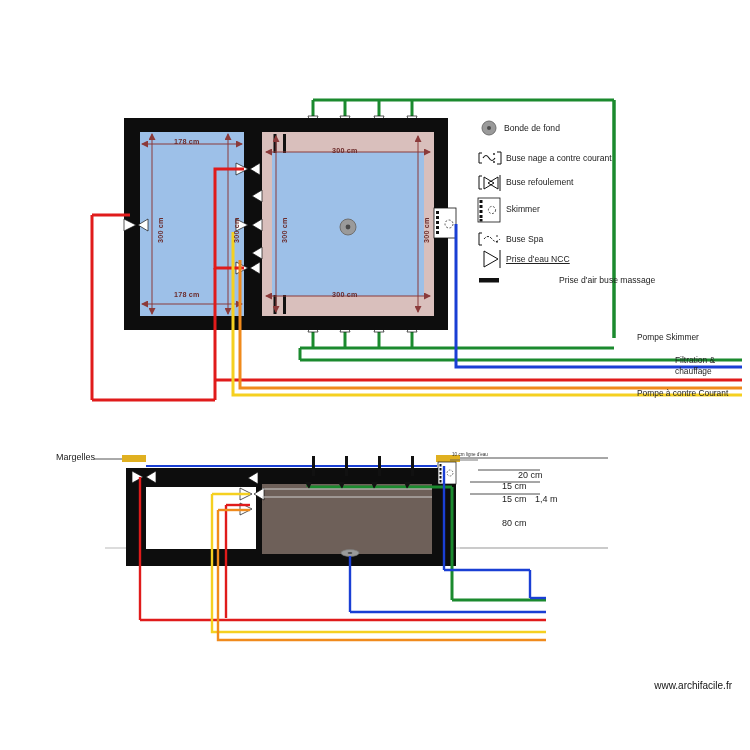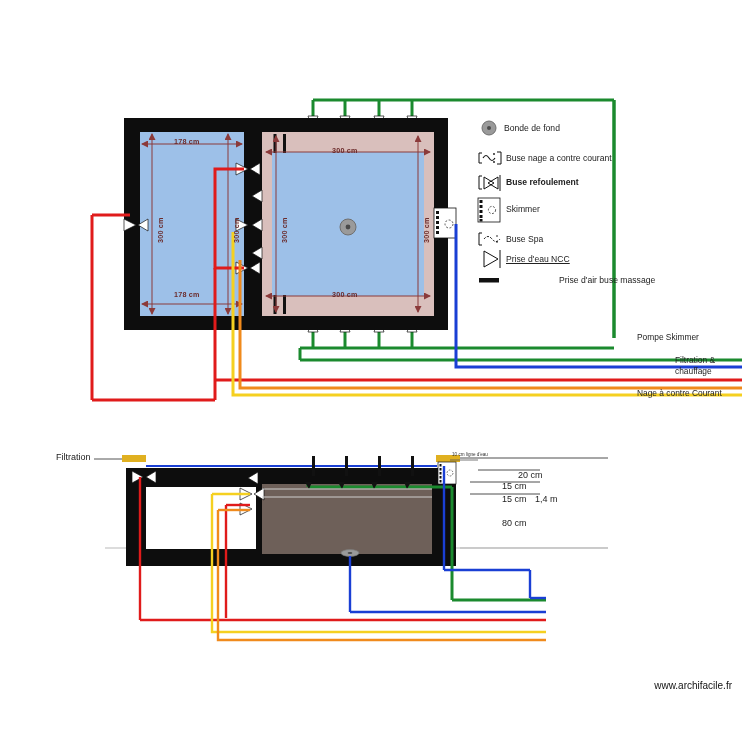--- a/index.html
+++ b/index.html
@@ -306,43 +306,43 @@
     </g>
     <g fill="none" stroke="#f08a1c" stroke-width="2.4">
       <path d="M218,510 L218,640 L546,640"></path>
       <path d="M218,510 L250,510"></path>
     </g>
   </g>
 </svg>
 
 <div class="legend-txt" style="left:504px;top:123px;">Bonde de fond</div>
 <div class="legend-txt" style="left:506px;top:153px;">Buse nage a contre courant</div>
-<div class="legend-txt" style="left:506px;top:177px;font-weight:bold;">Buse refoulement</div>
+<div class="legend-txt" style="left:506px;top:177px;">Buse refoulement</div>
 <div class="legend-txt" style="left:506px;top:204px;">Skimmer</div>
 <div class="legend-txt" style="left:506px;top:234px;">Buse Spa</div>
 <div class="legend-txt" style="left:506px;top:254px;text-decoration:underline;">Prise d'eau NCC</div>
 <div class="legend-txt" style="left:518px;top:275px;margin-left:41px;">Prise d'air buse  massage</div>
 
 <div class="side-lbl" style="left:637px;top:332px;">Pompe Skimmer</div>
 <div class="side-lbl" style="left:675px;top:355px;">Filtration &amp;
 chauffage</div>
-<div class="side-lbl" style="left:637px;top:388px;">Nage à contre
+<div class="side-lbl" style="left:637px;top:388px;">Pompe à contre
 Courant</div>
 
 <div class="dim" style="left:174px;top:137px;">178 cm</div>
 <div class="dim" style="left:174px;top:290px;">178 cm</div>
 <div class="dim vert" style="left:156px;top:243px;">300 cm</div>
 <div class="dim vert" style="left:232px;top:243px;">300 cm</div>
 
 <div class="dim" style="left:332px;top:146px;">300 cm</div>
 <div class="dim" style="left:332px;top:290px;">300 cm</div>
 <div class="dim vert" style="left:280px;top:243px;">300 cm</div>
 <div class="dim vert" style="left:422px;top:243px;">300 cm</div>
 
-<div class="cs-lbl" style="left:56px;top:452px;">Filtration</div>
+<div class="cs-lbl" style="left:56px;top:452px;">Margelles</div>
 <div class="cs-small" style="left:452px;top:452px;width:36px;">10 cm
 ligne d'eau</div>
 <div class="cs-lbl" style="left:502px;top:470px;margin-left:16px;">20 cm</div>
 <div class="cs-lbl" style="left:502px;top:481px;">15 cm</div>
 <div class="cs-lbl" style="left:502px;top:494px;">15 cm</div>
 <div class="cs-lbl" style="left:502px;top:518px;">80 cm</div>
 <div class="cs-lbl" style="left:535px;top:494px;">1,4 m</div>
 
 <div id="footer">www.archifacile.fr</div>
 

